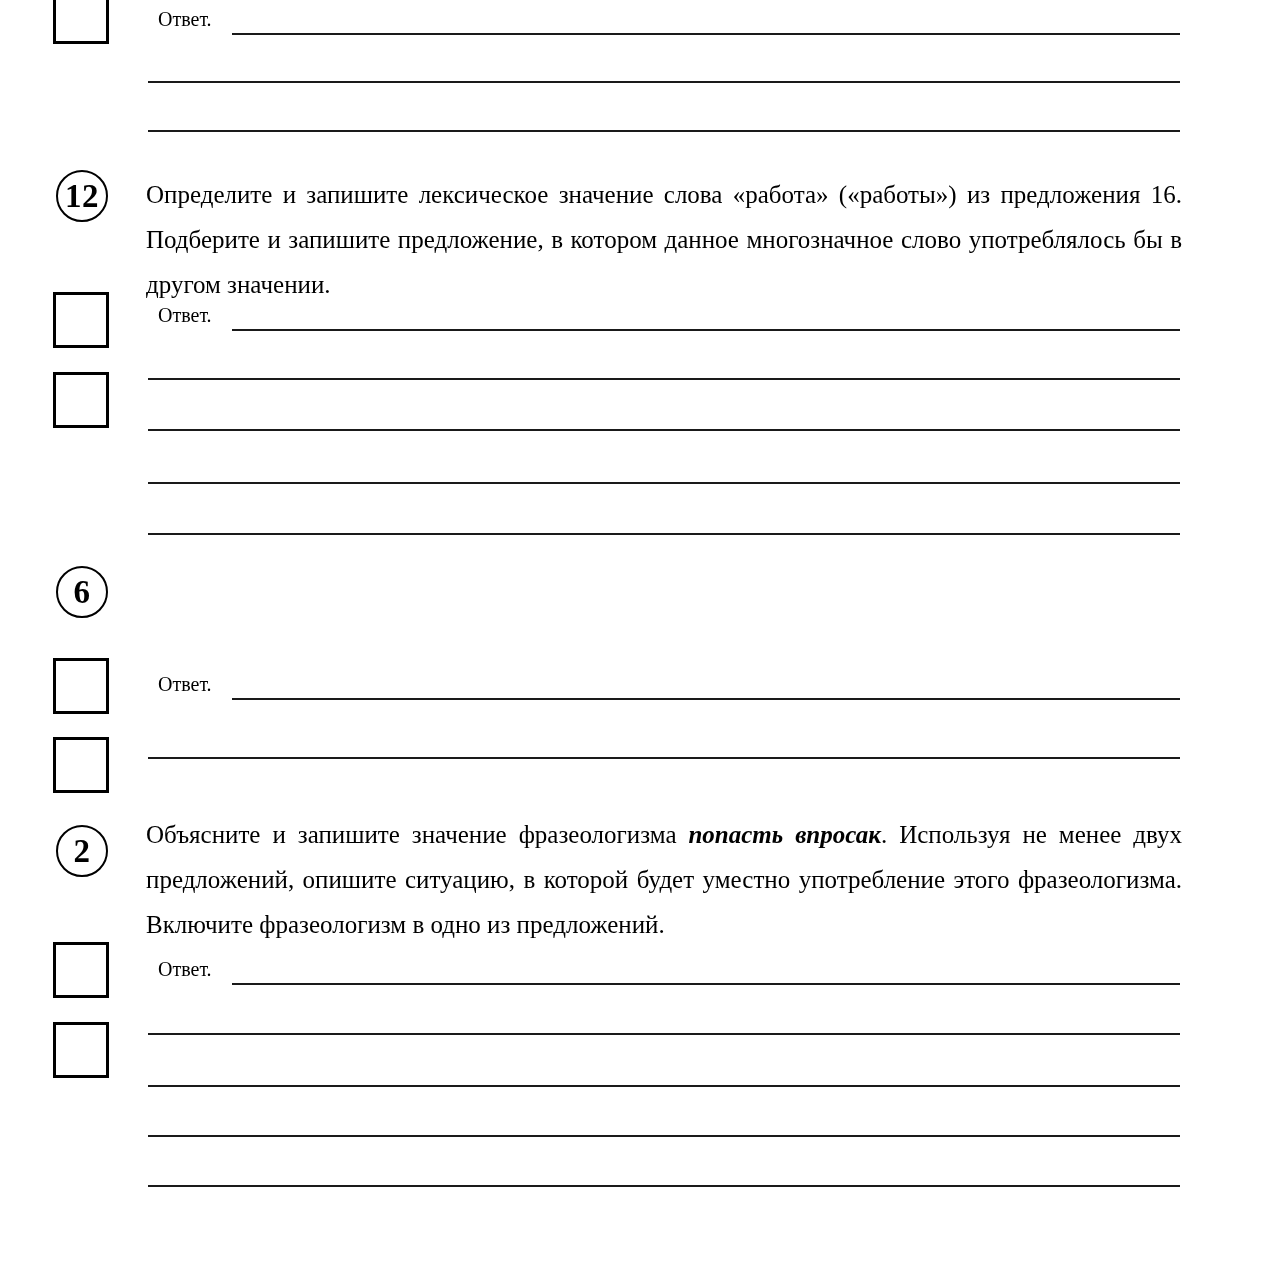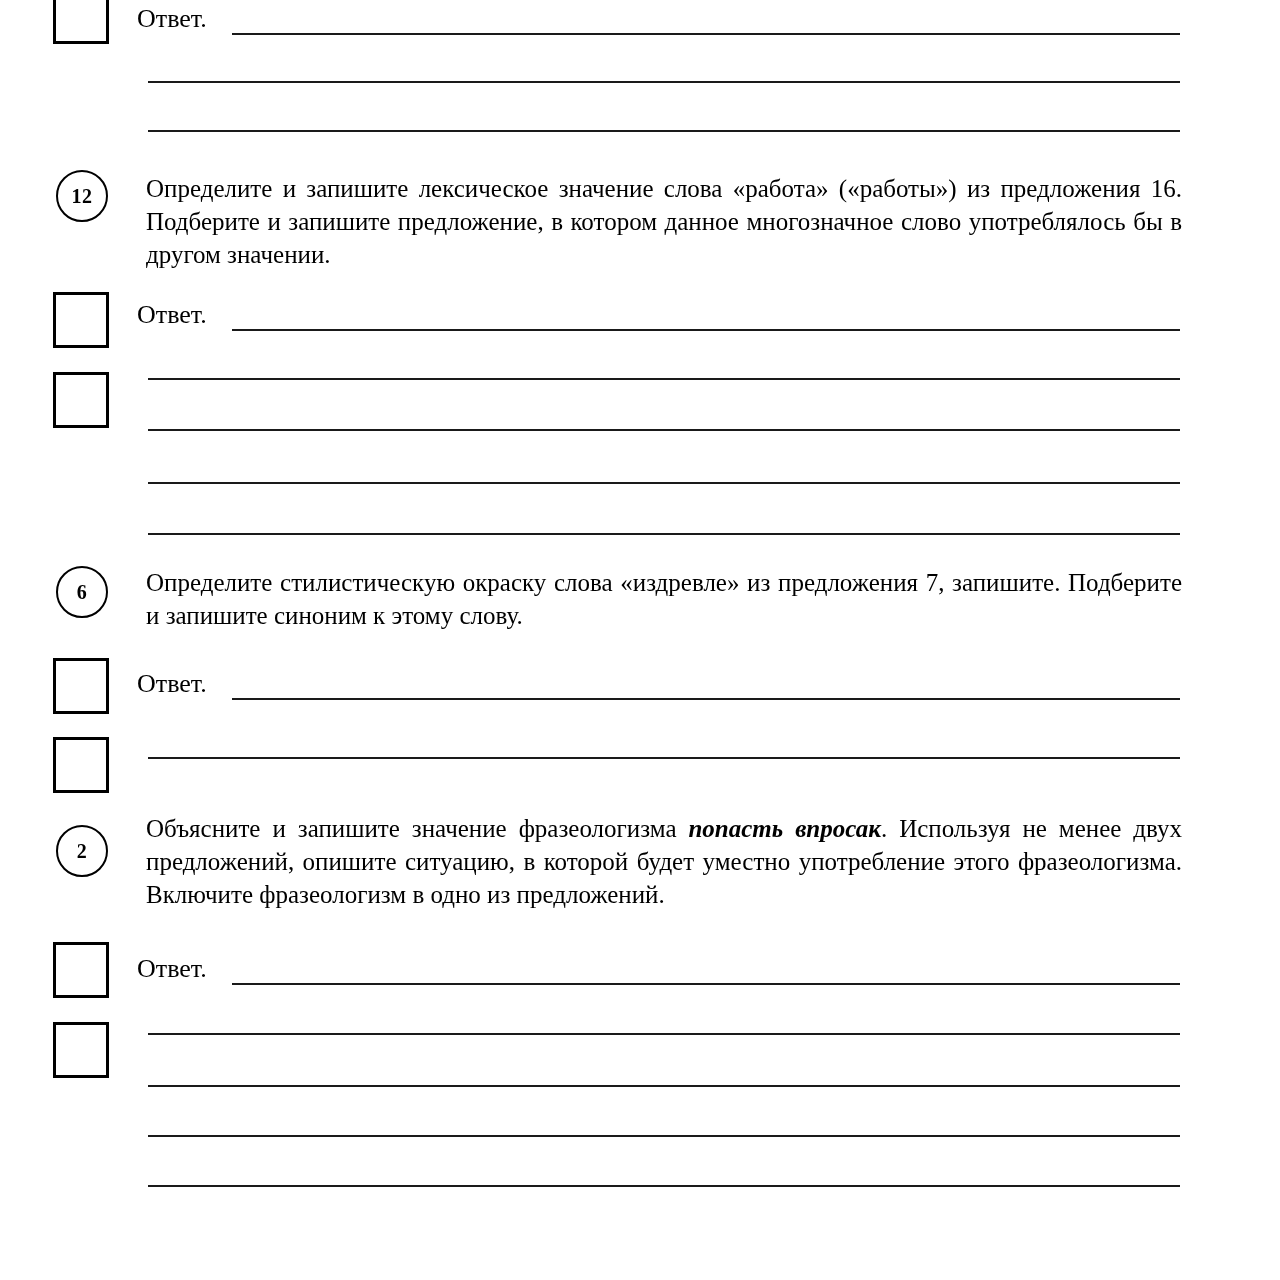--- a/index.html
+++ b/index.html
@@ -40,47 +40,47 @@
     left: 56px;
     width: 52px;
     height: 52px;
     box-sizing: border-box;
     border: 2px solid #000000;
     border-radius: 50%;
     background: #ffffff;
     display: flex;
     align-items: center;
     justify-content: center;
-    font-size: 20px;
+    font-size: 33px;
     font-weight: bold;
     line-height: 1;
     letter-spacing: 0.5px;
   }
 
   
   .q-text {
     position: absolute;
     left: 146px;
     width: 1036px;
     font-size: 25px;
-    line-height: 33px;
+    line-height: 45px;
     text-align: justify;
     text-justify: inter-word;
     hyphens: none;
   }
   .q-text .bi {
     font-weight: bold;
     font-style: italic;
   }
 
   
   .answer-label {
     position: absolute;
-    left: 137px;
-    font-size: 26px;
+    left: 158px;
+    font-size: 20px;
     line-height: 26px;
     white-space: nowrap;
     text-align: center;
   }
 
   
   .rule {
     position: absolute;
     height: 0;
     border-top: 2px solid #1a1a1a;
@@ -109,21 +109,20 @@
   <div class="answer-label" style="top:302px;">Ответ.</div>
 
   <div class="rule" style="left:232px; top:329px; width:948px;"></div>
   <div class="rule" style="left:148px; top:378px; width:1032px;"></div>
   <div class="rule" style="left:148px; top:429px; width:1032px;"></div>
   <div class="rule" style="left:148px; top:482px; width:1032px;"></div>
   <div class="rule" style="left:148px; top:533px; width:1032px;"></div>
 
   <div class="q-circle" style="top:566px;">6</div>
 
-  <div class="q-text" style="top:566px;"><span>Определите стилистическую окраску слова «издревле» из предложения 7, запишите. Подберите и запишите синоним к этому слову.</span></div>
 
   <div class="score-box" style="top:658px;"></div>
   <div class="score-box" style="top:737px;"></div>
 
   <div class="answer-label" style="top:671px;">Ответ.</div>
 
   <div class="rule" style="left:232px; top:698px; width:948px;"></div>
   <div class="rule" style="left:148px; top:757px; width:1032px;"></div>
 
   <div class="q-circle" style="top:825px;">2</div>

